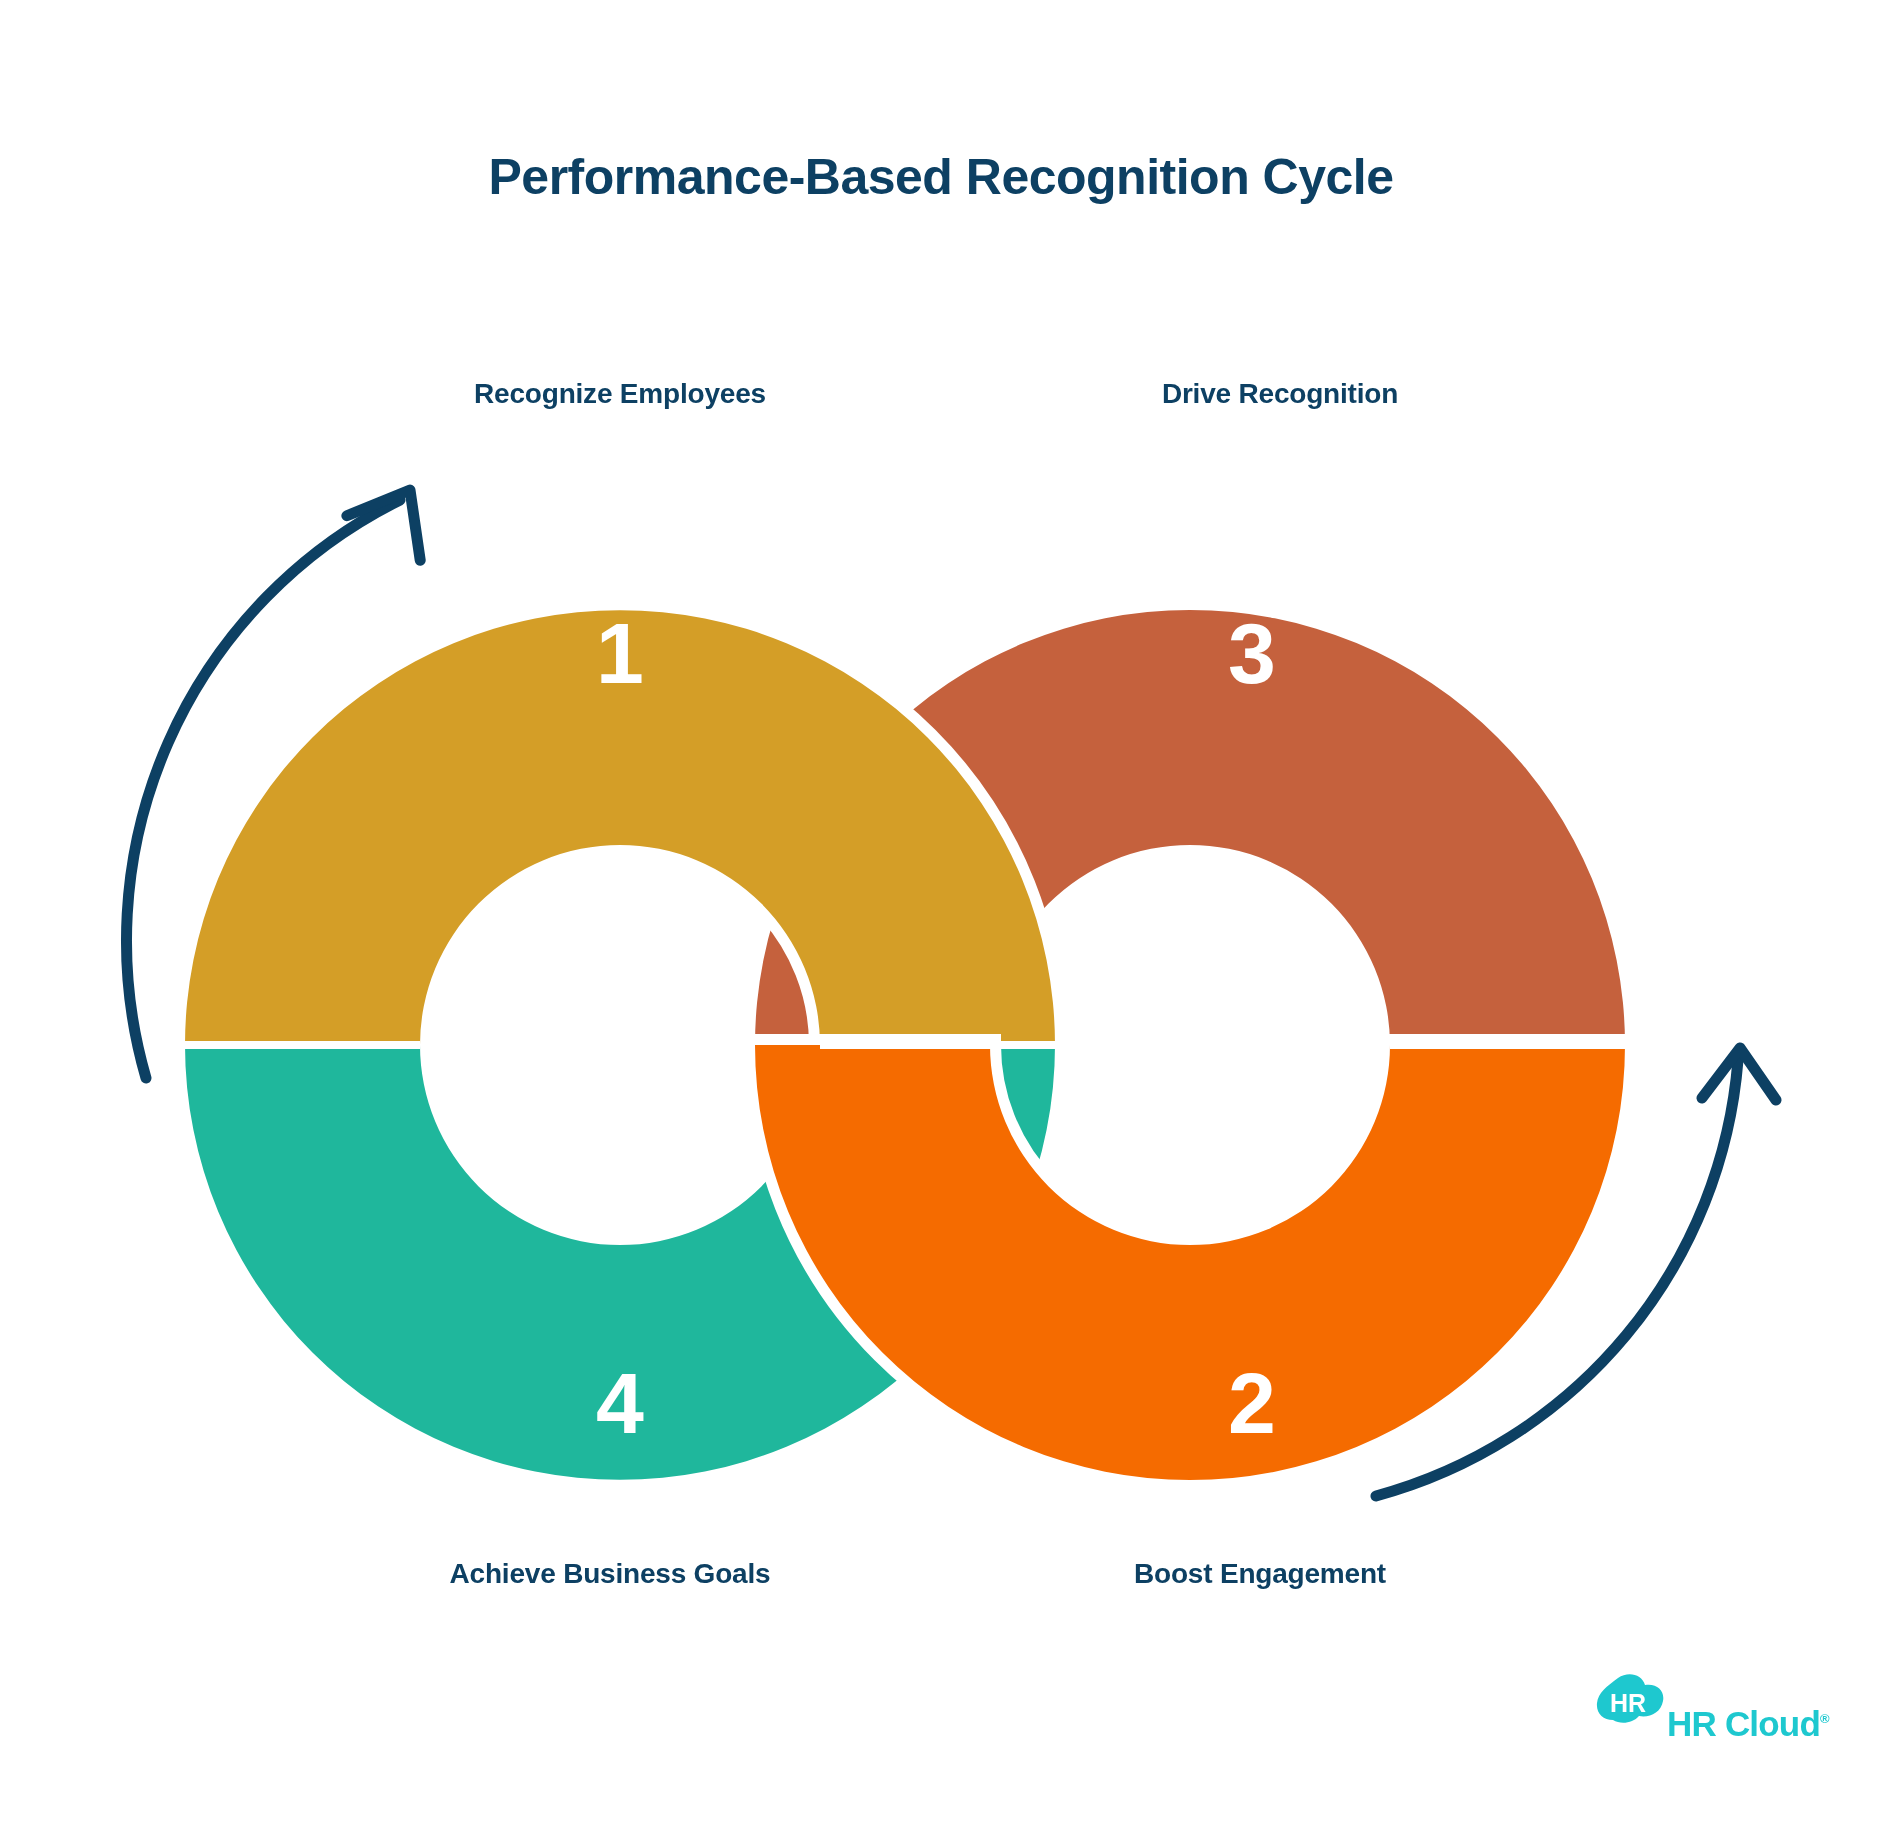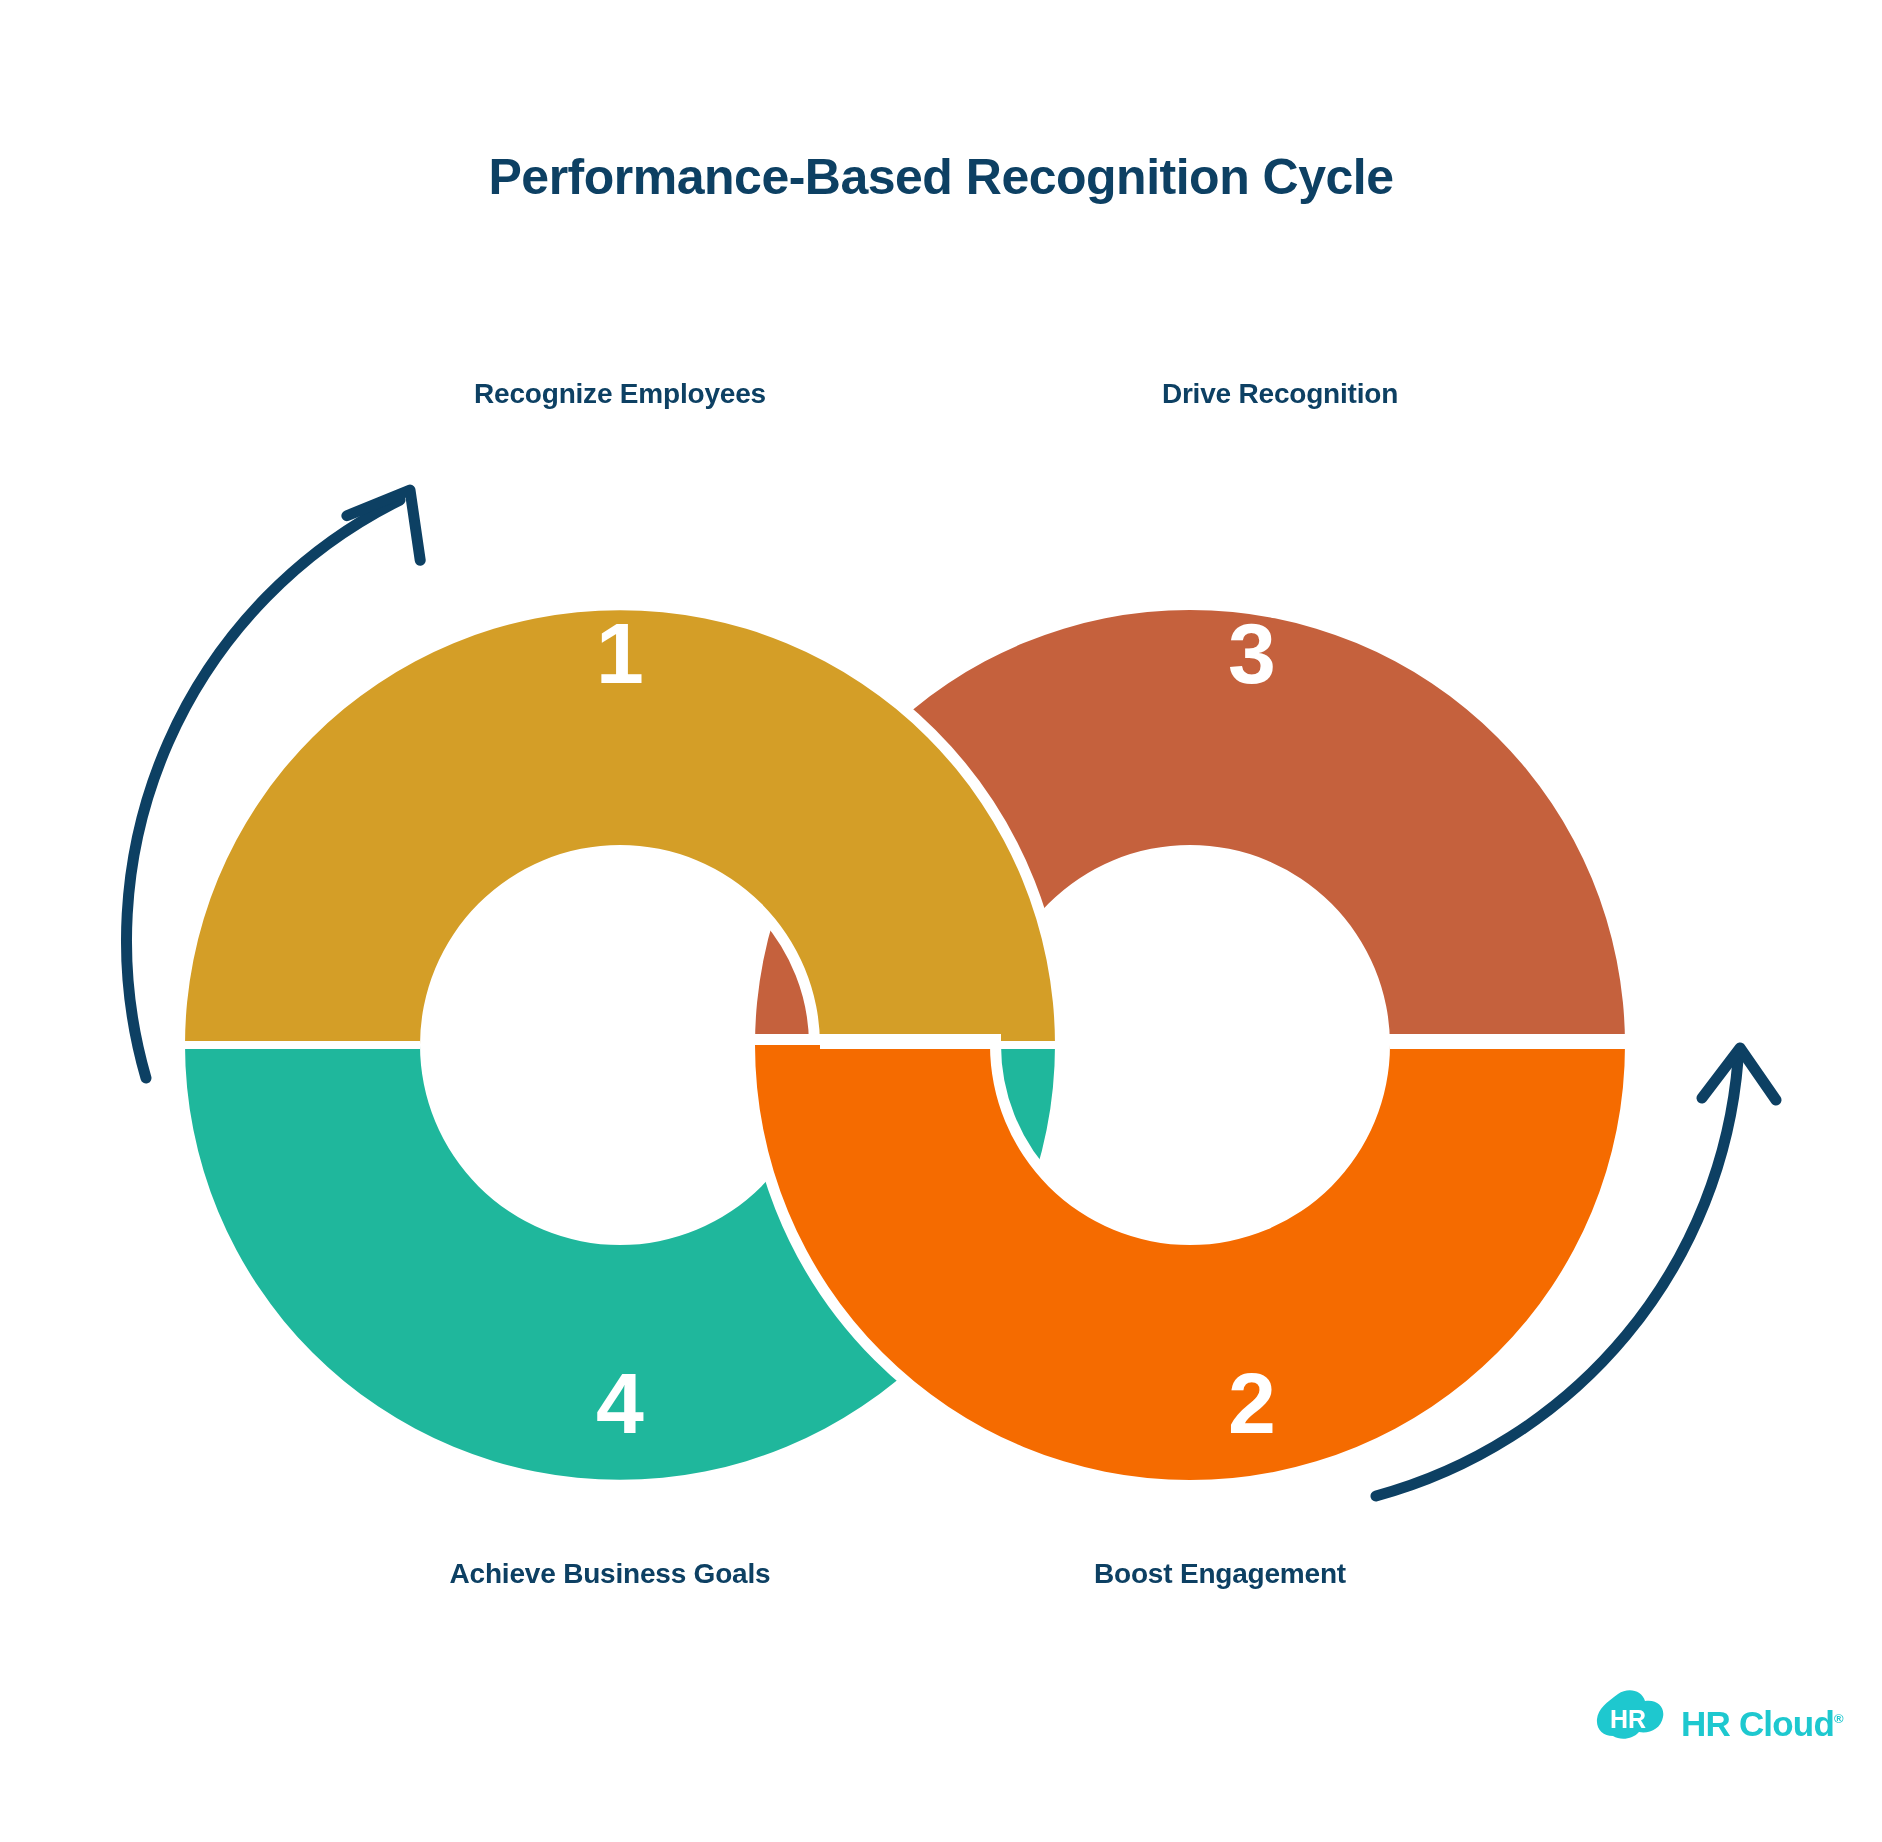--- a/index.html
+++ b/index.html
@@ -37,42 +37,41 @@
     font-weight: bold;
     color: #0d4063;
     letter-spacing: -0.2px;
     white-space: nowrap;
     font-family: "Liberation Sans", sans-serif;
     margin-top: 6px;
   }
   #label-recognize { top: 372px; left: 200px;  width: 840px; }
   #label-drive     { top: 372px; left: 860px;  width: 840px; }
   #label-achieve   { top: 1552px; left: 190px; width: 840px; }
-  #label-boost     { top: 1552px; left: 800px; width: 840px; }
+  #label-boost     { top: 1552px; left: 840px; width: 840px; }
 
   #diagram {
     position: absolute;
     top: 0;
     left: 0;
     width: 1882px;
     height: 1842px;
   }
   .seg-num {
     font-family: "Liberation Sans", sans-serif;
     font-weight: bold;
     font-size: 86px;
     fill: #ffffff;
   }
   #logo {
     position: absolute;
     left: 1595px;
     top: 1672px;
     display: flex;
-    align-items: flex-end;
-    gap: 14px;
+    align-items: flex-start;
   }
   #logo-wordmark {
     font-size: 35px;
     font-weight: bold;
     color: #1ec8cf;
     letter-spacing: -0.8px;
     font-family: "Liberation Sans", sans-serif;
     position: relative;
     margin-top: 32px;
   }

